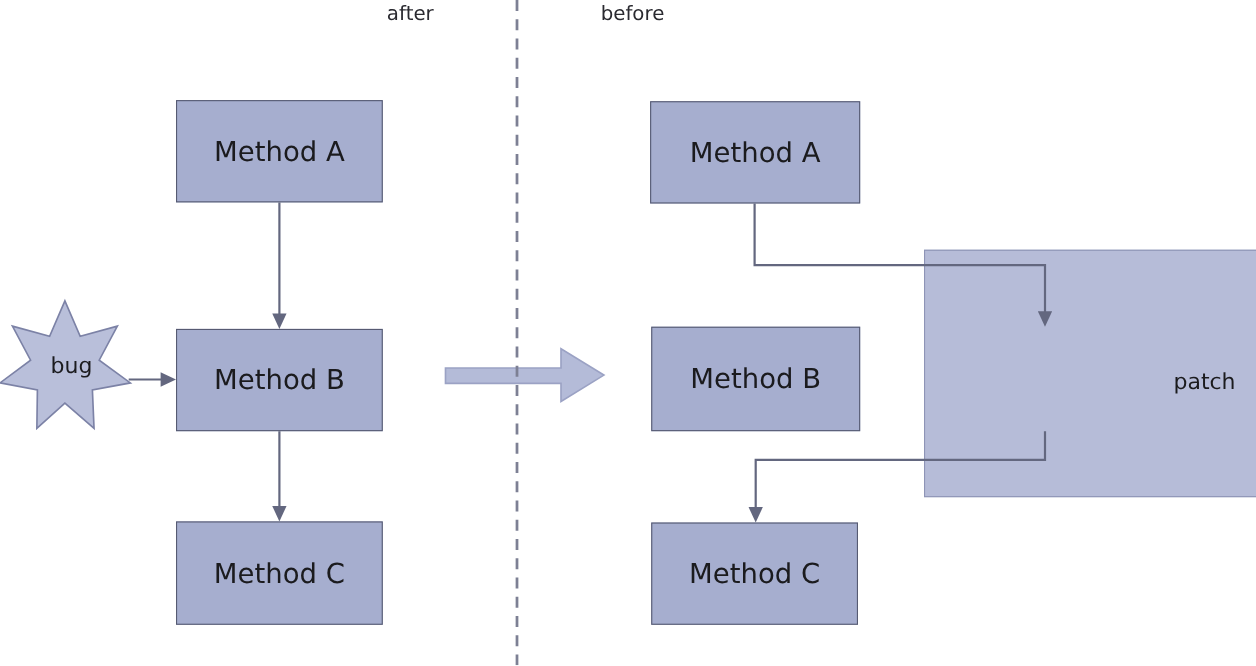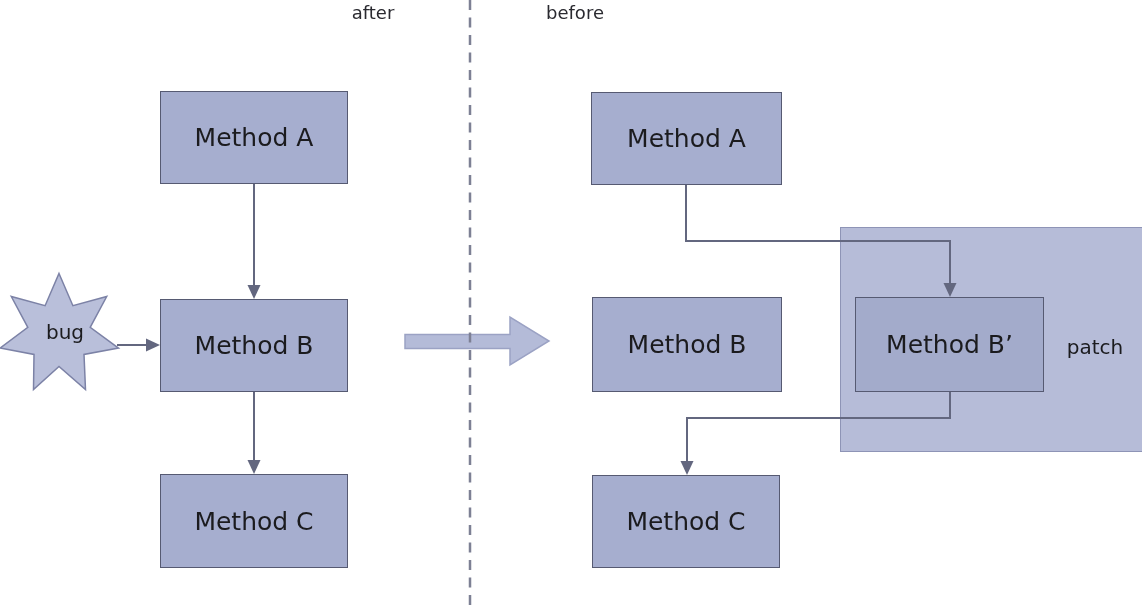--- a/index.html
+++ b/index.html
@@ -48,21 +48,20 @@
 
   <div class="patch-region"></div>
 
   <div class="box-layer">
     <div class="method-box" style="left:160px; top:91px;">Method A</div>
     <div class="method-box" style="left:160px; top:299px;">Method B</div>
     <div class="method-box" style="left:160px; top:474px; height:94px;">Method C</div>
 
     <div class="method-box" style="left:591px; top:92px; width:191px;">Method A</div>
     <div class="method-box" style="left:592px; top:297px; width:190px; height:95px;">Method B</div>
-    <div class="method-box bprime">Method B’</div>
     <div class="method-box" style="left:592px; top:475px;">Method C</div>
   </div>
 
   <div class="float-label" style="left:25px; top:320px; width:80px;">bug</div>
   <div class="float-label" style="left:1045px; top:335px; width:100px;">patch</div>
 
   <svg class="overlay" viewBox="0 0 1142 605">
 
     <polygon points="59,273.5 72.9,305.7 106.7,296.5 90.2,327.4 118.5,348.1 84,354.4 85.5,389.5 59,366.5 33.5,389.5 34,354.4 0,348.1 27.8,327.4 11.3,296.5 45.1,305.7" style="fill:var(--star-fill); stroke:var(--star-border); stroke-width:1.5;"></polygon>
 

